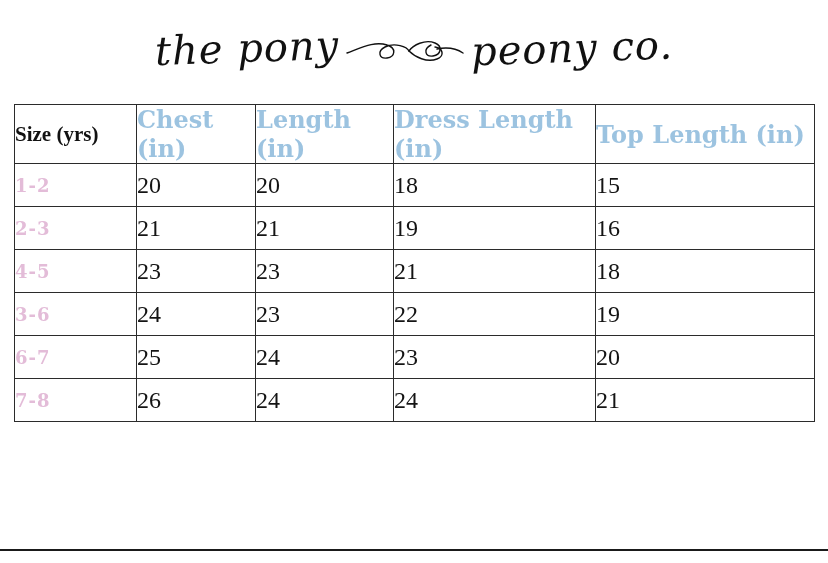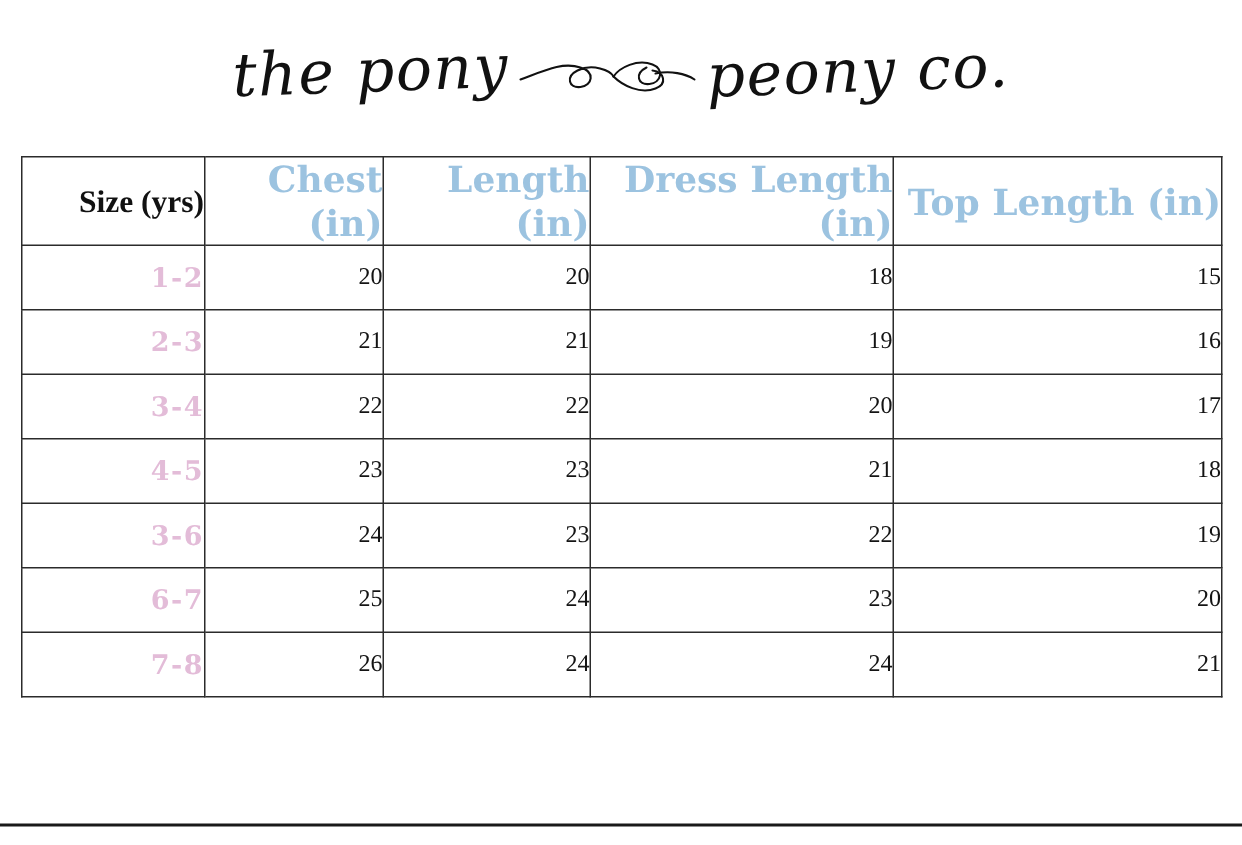--- a/index.html
+++ b/index.html
@@ -49,21 +49,21 @@
     margin: 8px 14px 0 14px;
   }
   table.size-chart {
     border-collapse: collapse;
     width: 800px;
     table-layout: fixed;
   }
   table.size-chart th,
   table.size-chart td {
     border: 1px solid #2b2b2b;
-    text-align: right;
+    text-align: left;
     vertical-align: middle;
     padding: 0;
     height: 42px;
   }
   
   col.c0 { width: 122px; }
   col.c1 { width: 119px; }
   col.c2 { width: 138px; }
   col.c3 { width: 202px; }
   col.c4 { width: 219px; }
@@ -79,21 +79,21 @@
     letter-spacing: 0px;
   }
   thead th.head-blue {
     color: #9cc3e0;
     font-family: "DejaVu Serif", serif;
     font-weight: 700;
     font-size: 24px;
   }
 
   tbody td {
-    font-size: 16px;
+    font-size: 24px;
     font-family: "Liberation Serif", serif;
     color: #141414;
     font-weight: 400;
   }
   tbody td.size-cell {
     color: #e3bcd8;
     font-family: "DejaVu Serif", serif;
     font-weight: 700;
     font-size: 18px;
     letter-spacing: 1px;
@@ -155,27 +155,20 @@
         <td>15</td>
       </tr>
       <tr>
         <td class="size-cell">2-3</td>
         <td>21</td>
         <td>21</td>
         <td>19</td>
         <td>16</td>
       </tr>
       <tr>
-        <td class="size-cell">3-4</td>
-        <td>22</td>
-        <td>22</td>
-        <td>20</td>
-        <td>17</td>
-      </tr>
-      <tr>
         <td class="size-cell">4-5</td>
         <td>23</td>
         <td>23</td>
         <td>21</td>
         <td>18</td>
       </tr>
       <tr>
         <td class="size-cell">3-6</td>
         <td>24</td>
         <td>23</td>

